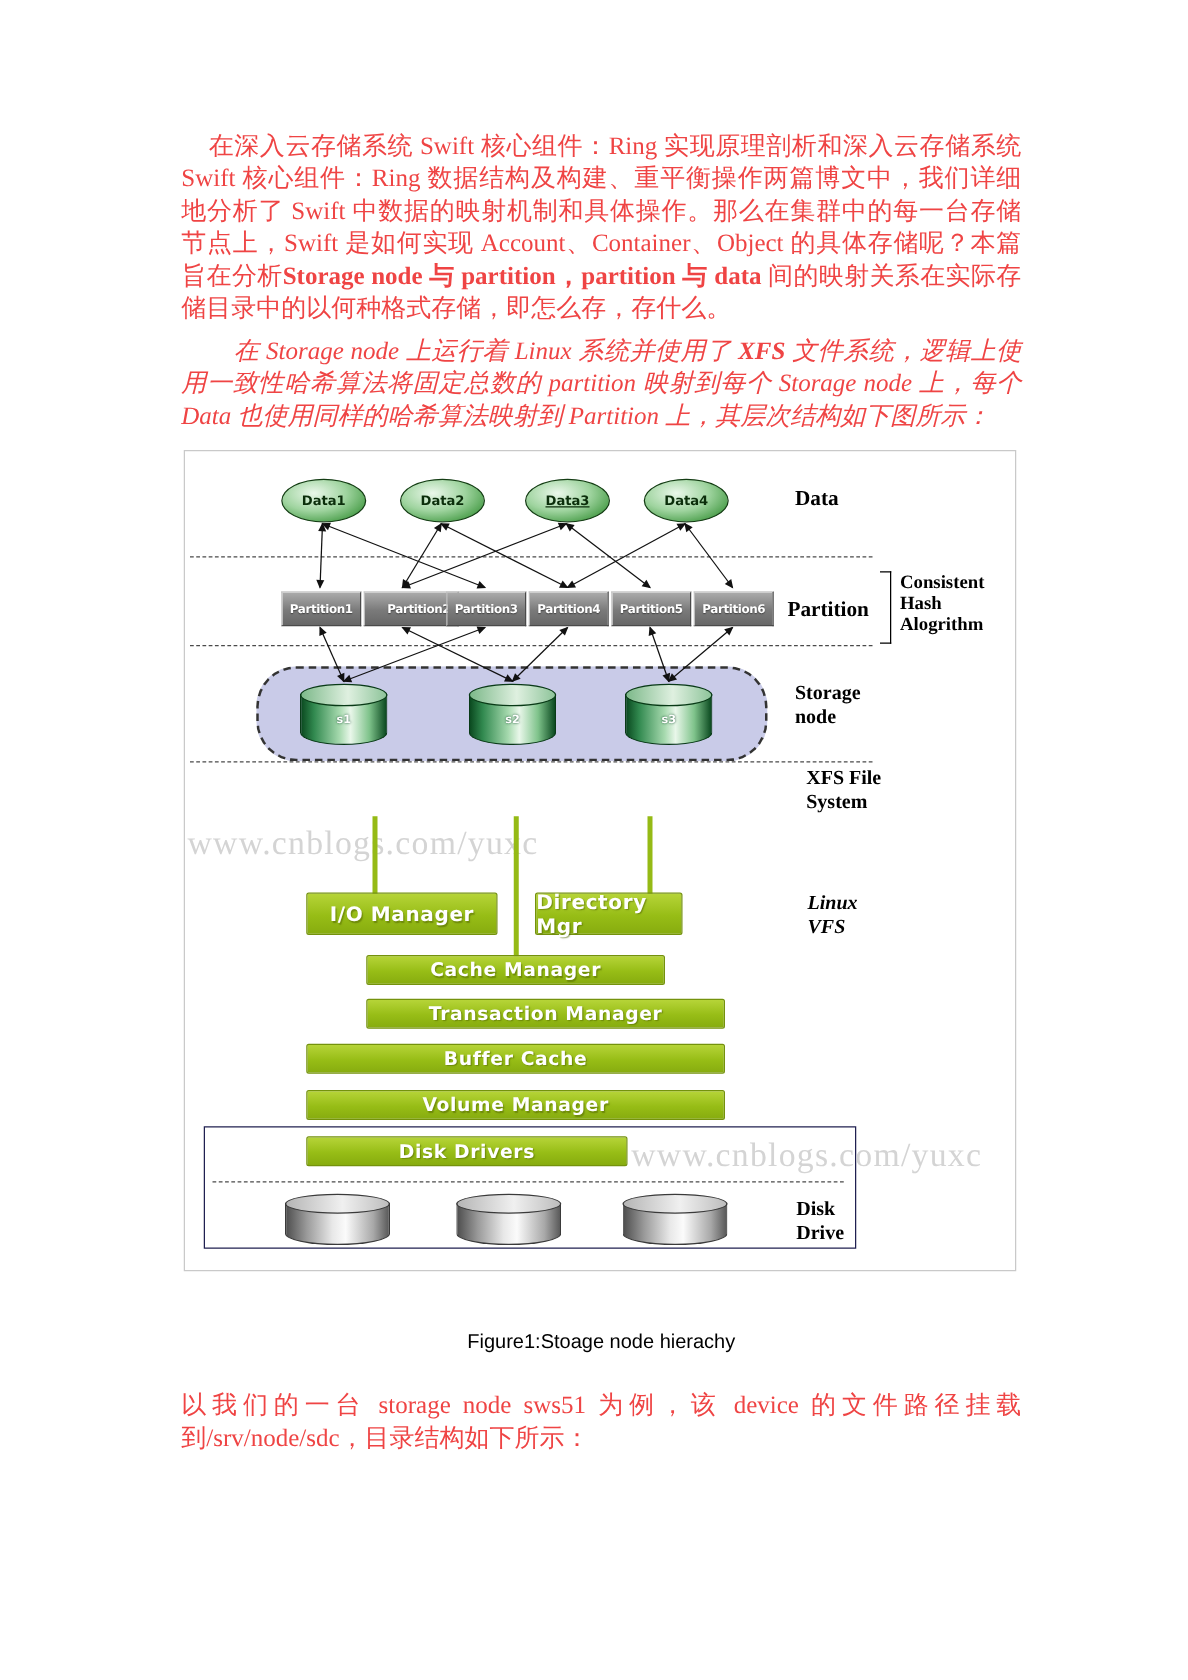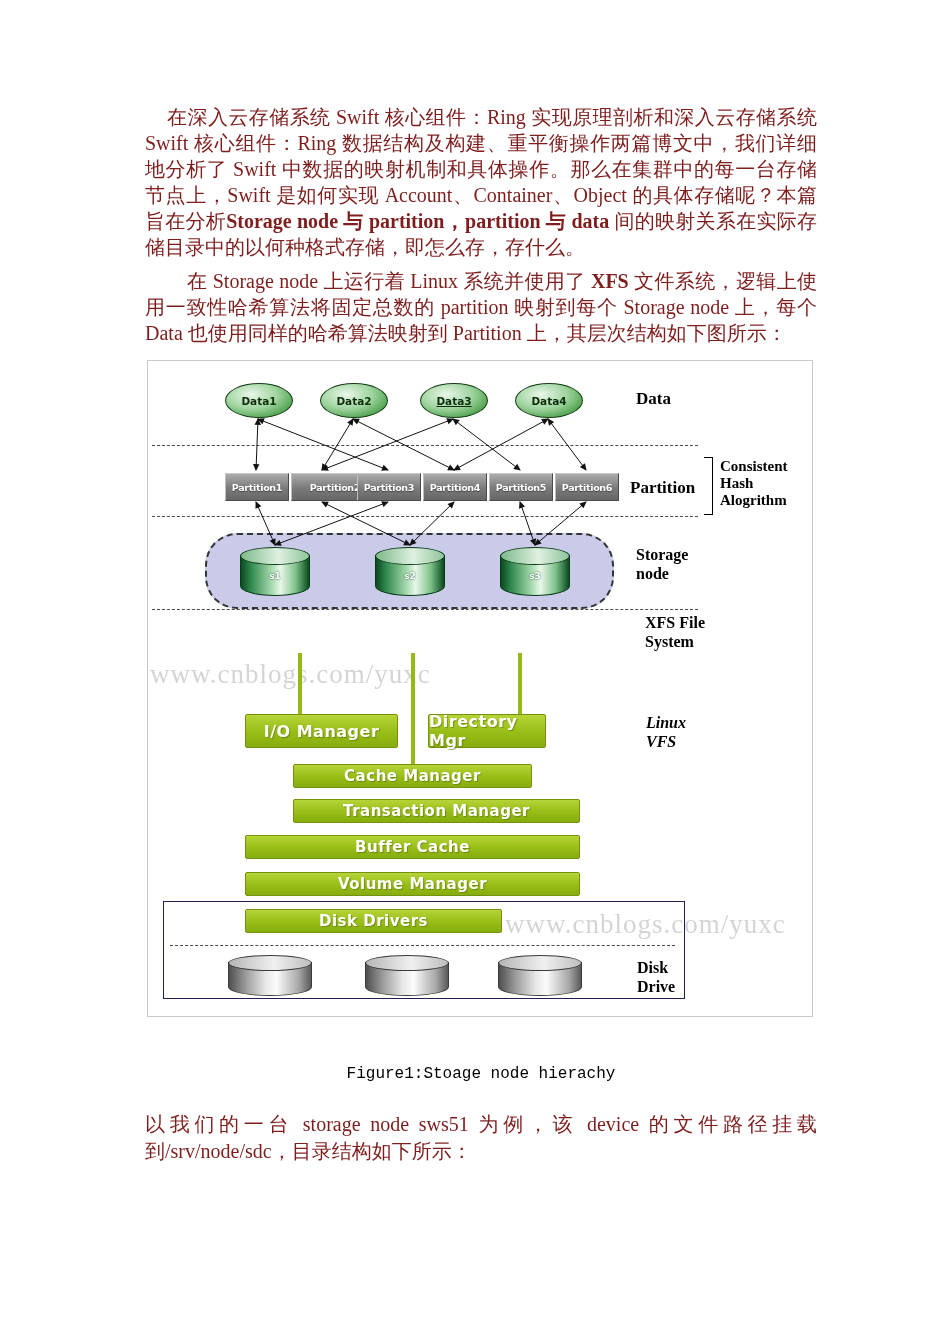--- a/index.html
+++ b/index.html
@@ -1,26 +1,26 @@
 <!DOCTYPE html>
 <html><head>
 <meta charset="utf-8">
 <style>
   html,body{margin:0;padding:0;}
   body{width:950px;height:1344px;background:#ffffff;position:relative;overflow:hidden;
        font-family:"Liberation Serif","DejaVu Serif",serif;color:#000;}
   .content{position:absolute;left:145px;top:104px;width:672px;}
   .para{font-family:"Liberation Serif","DejaVu Serif",serif;font-size:20px;line-height:26px;
-        text-align:justify;margin:0;color:#7f1d1d;}
+        text-align:justify;margin:0;color:#ef4444;}
   .indent1{text-indent:1.1em;}
   .indent2{text-indent:2.1em;}
   .b{font-weight:bold;}
-  .p2{margin-top:8px;}
+  .p2{margin-top:8px;font-style:italic;}
   .p3{margin-top:28px;line-height:27px;}
-  .caption{margin-top:48px;text-align:center;font-family:Liberation Mono, monospace;
+  .caption{margin-top:48px;text-align:center;font-family:Liberation Sans, sans-serif;
            font-size:16px;color:#000;}
   .code{margin:32px 0 0 0;font-family:"Liberation Serif",serif;font-style:italic;font-size:21px;}
 
   
   .diagram{position:relative;width:664px;height:655px;margin:14px 0 0 2px;border:1px solid #c9c9c9;
            background:#ffffff;font-family:"DejaVu Sans",sans-serif;}
   .dash{position:absolute;border-top:1px dashed #4a4a4a;height:0;}
   .snode-box{position:absolute;left:57px;top:172px;width:405px;height:72px;background:#c9cbe8;
              border:2px dashed #333333;border-radius:32px;}
   .outline-box{position:absolute;left:15px;top:540px;width:520px;height:96px;border:1px solid #202050;}

